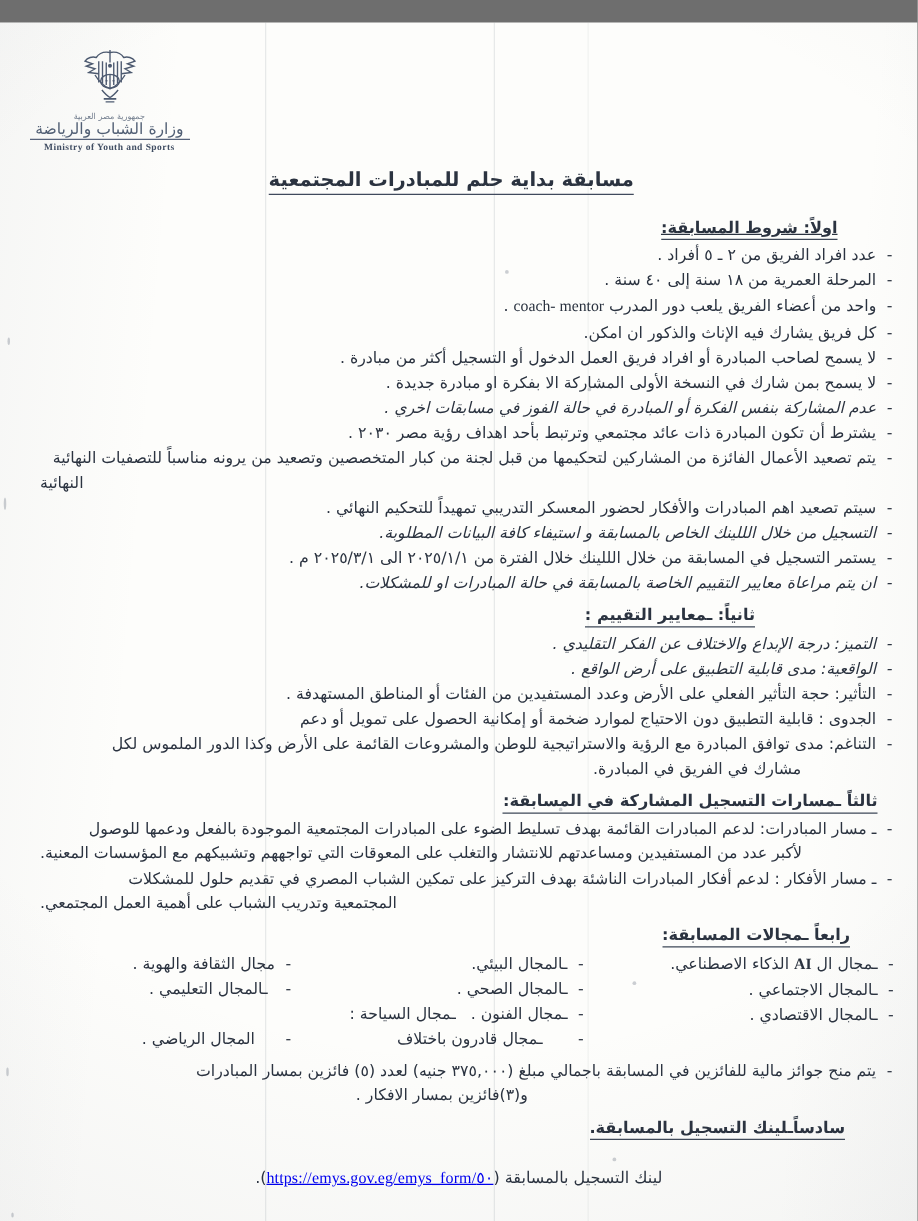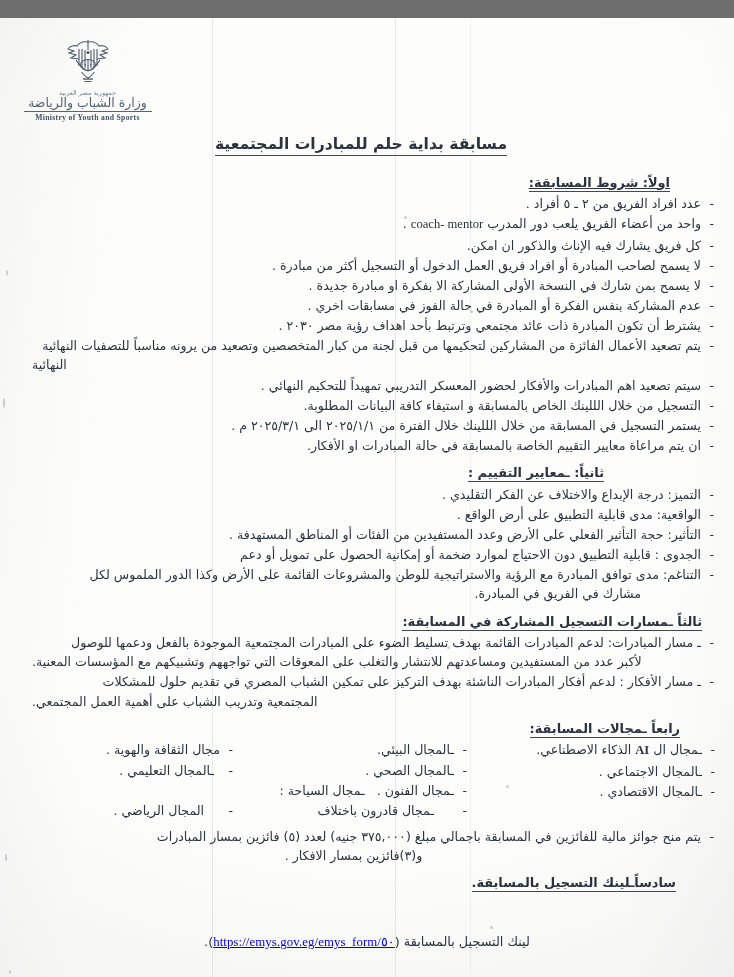--- a/index.html
+++ b/index.html
@@ -149,21 +149,21 @@
     right: 2px;
     top: 0;
   }
 
   
   .ind-a  { margin-right: 248px; }
   .ind-b  { margin-right: 214px; }
   .ind-c  { margin-right: 180px; }
   .ind-d  { margin-right: 150px; }
   .ind-e  { margin-right: 120px; }
-  .ind-f  { margin-right: 96px;  }
+  .ind-f  { margin-right: 96px; font-style: italic;  }
   .ind-g  { margin-right: 68px;  }
   .ind-h  { margin-right: 42px;  }
   .ind-i  { margin-right: 26px;  }
   .ind-k  { margin-right: 0;     }
 
   .cont { display: block; text-align: left; padding-left: 26px; }
   .cont-center { display: block; text-align: center; }
   .cont-right { display: block; text-align: right; padding-right: 60px; }
 
   .lat { font-family: "Liberation Serif", serif; direction: ltr; unicode-bidi: embed; }
@@ -269,37 +269,38 @@
     <h1 id="doc-title">
       <span>مسابقة بداية حلم للمبادرات المجتمعية</span>
     </h1>
 
     <div class="section">
       <div class="section-heading heading-indent-1">
         <span>اولاً: شروط المسابقة:</span>
       </div>
       <ul class="dashlist">
         <li class="ind-a">عدد افراد الفريق من ٢ ـ ٥ أفراد .</li>
+        <li class="ind-b">المرحلة العمرية من ١٨ سنة إلى ٤٠ سنة .</li>
         <li class="ind-c">
           واحد من أعضاء الفريق يلعب دور المدرب
           <span class="lat">coach- mentor</span> .
         </li>
         <li class="ind-c">كل فريق يشارك فيه الإناث والذكور ان امكن.</li>
         <li class="ind-e">لا يسمح لصاحب المبادرة أو افراد فريق العمل الدخول أو التسجيل أكثر من مبادرة .</li>
         <li class="ind-e">لا يسمح بمن شارك في النسخة الأولى المشاركة الا بفكرة او مبادرة جديدة .</li>
         <li class="ind-f">عدم المشاركة بنفس الفكرة أو المبادرة في حالة الفوز في مسابقات اخري .</li>
         <li class="ind-g">يشترط أن تكون المبادرة ذات عائد مجتمعي وترتبط بأحد اهداف رؤية مصر ٢٠٣٠ .</li>
         <li class="ind-k">
           <span>يتم تصعيد الأعمال الفائزة من المشاركين لتحكيمها من قبل لجنة من كبار المتخصصين وتصعيد من يرونه مناسباً للتصفيات النهائية</span>
           <span class="cont">النهائية</span>
         </li>
         <li class="ind-h">سيتم تصعيد اهم المبادرات والأفكار لحضور المعسكر التدريبي تمهيداً للتحكيم النهائي .</li>
         <li class="ind-f">التسجيل من خلال الللينك الخاص بالمسابقة و استيفاء كافة البيانات المطلوبة.</li>
         <li class="ind-h">يستمر التسجيل في المسابقة من خلال الللينك خلال الفترة من ٢٠٢٥/١/١ الى ٢٠٢٥/٣/١ م .</li>
-        <li class="ind-f">ان يتم مراعاة معايير التقييم الخاصة بالمسابقة في حالة المبادرات او الأفكار.</li>
+        <li class="ind-f">ان يتم مراعاة معايير التقييم الخاصة بالمسابقة في حالة المبادرات او للمشكلات.</li>
       </ul>
     </div>
 
     <div class="section">
       <div class="section-heading heading-indent-2">
         <span>ثانياً: ـمعايير التقييم :</span>
       </div>
       <ul class="dashlist">
         <li class="ind-f">التميز: درجة الإبداع والاختلاف عن الفكر التقليدي .</li>
         <li class="ind-f">الواقعية: مدى قابلية التطبيق على أرض الواقع .</li>

